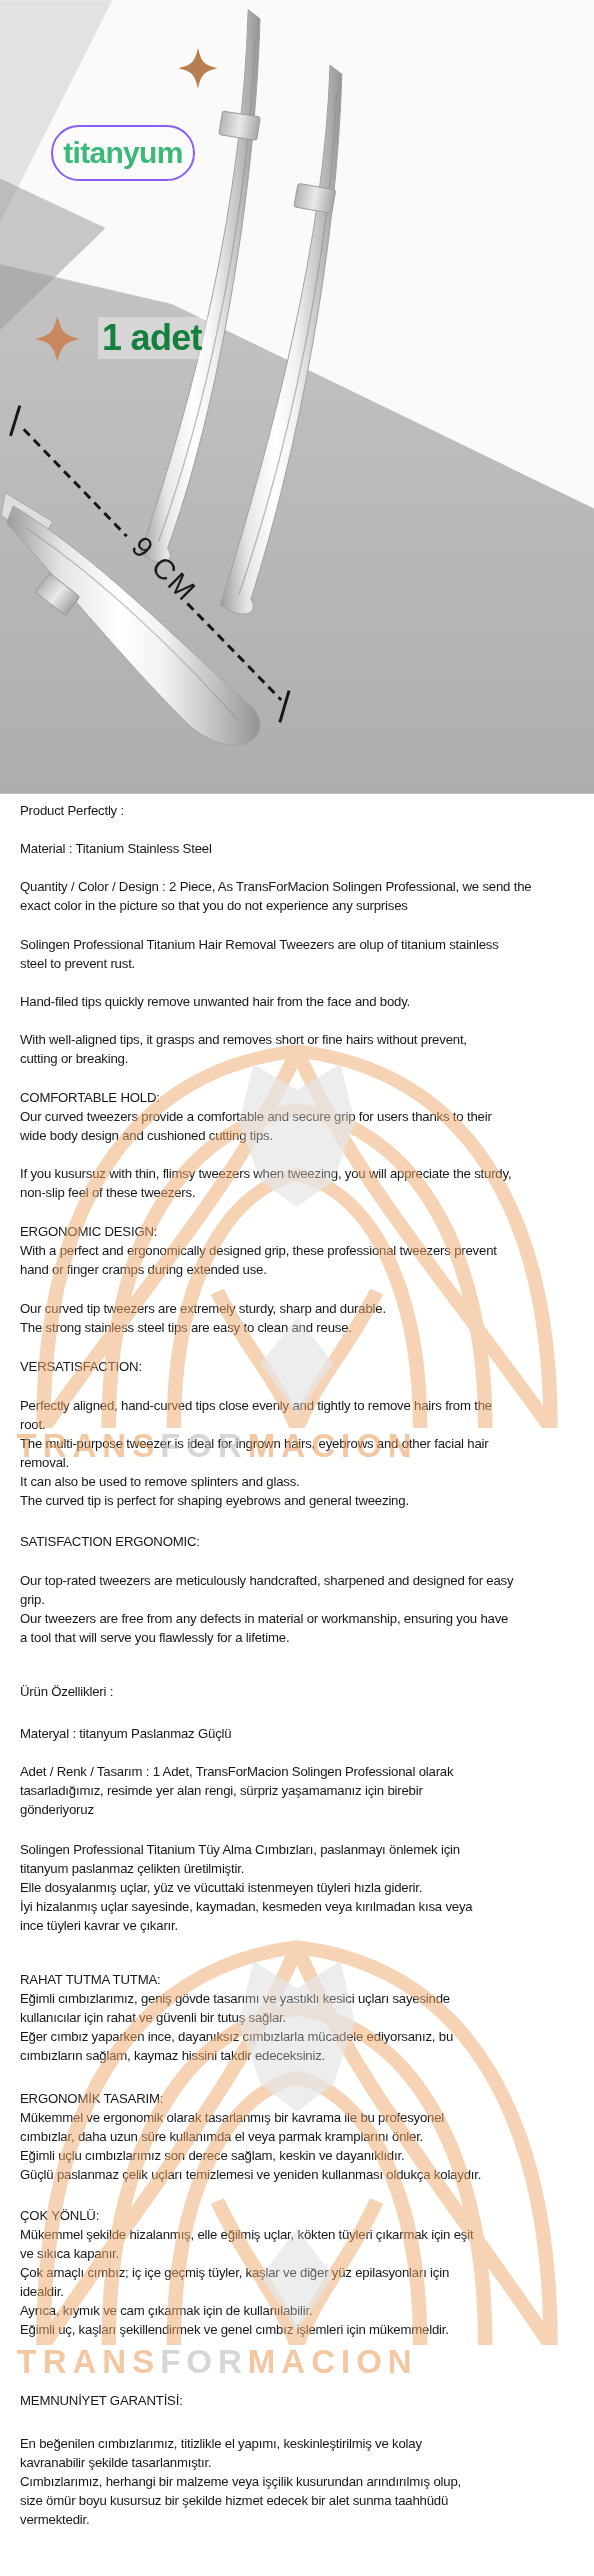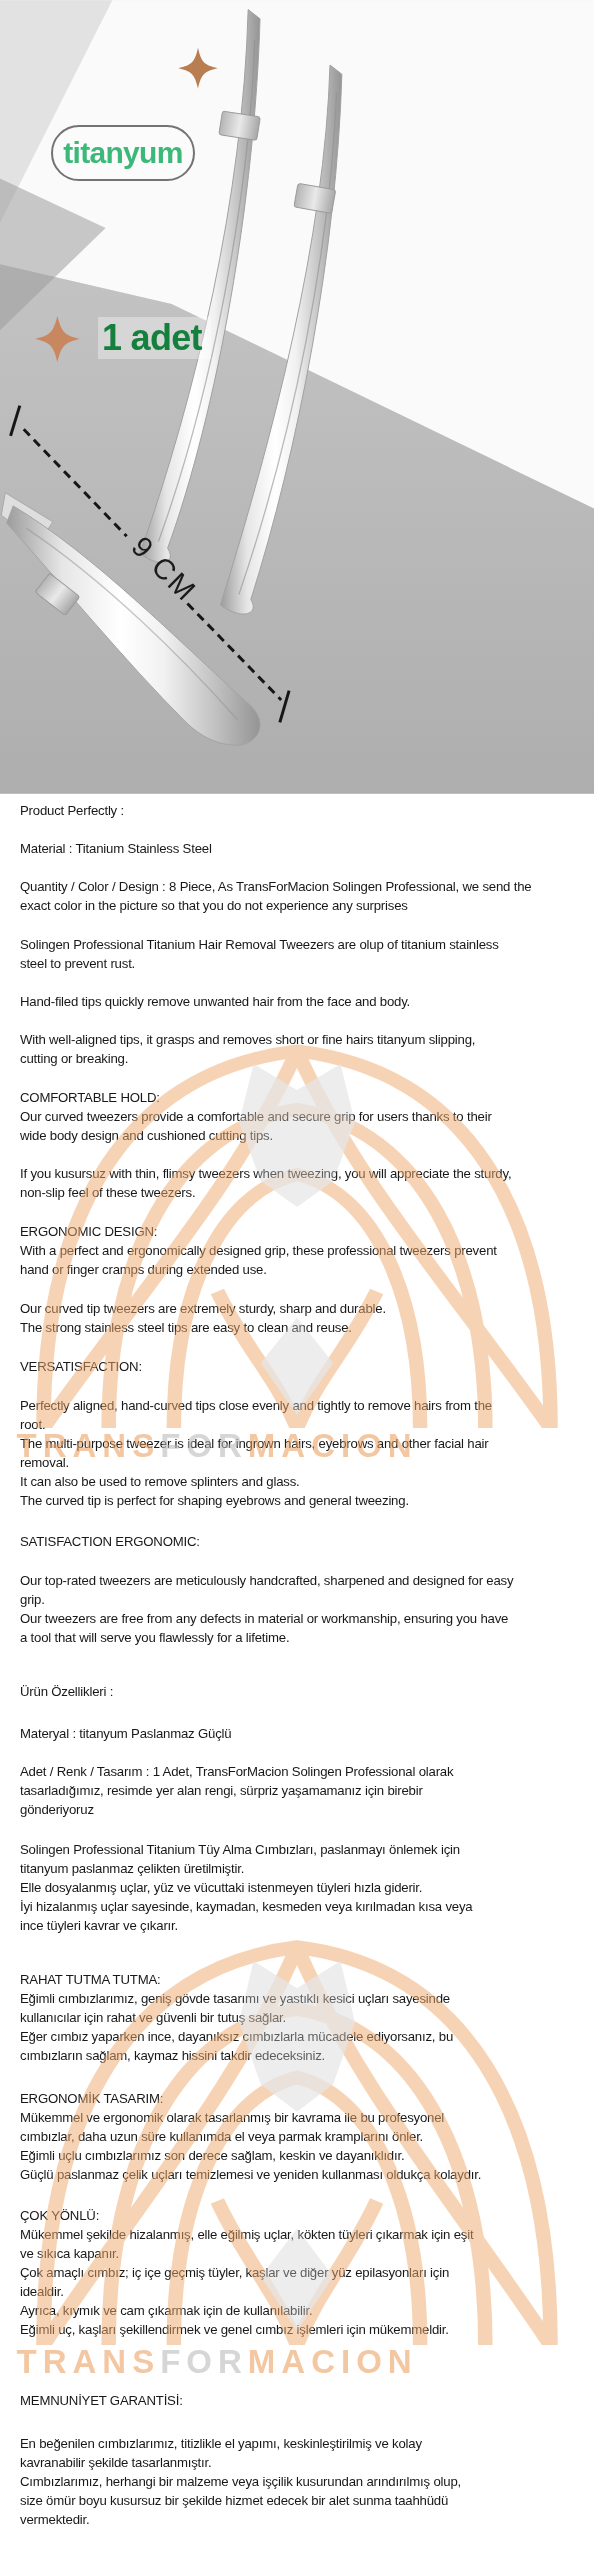--- a/index.html
+++ b/index.html
@@ -4,21 +4,21 @@
 <style>
   html,body{margin:0;padding:0;background:#ffffff;}
   .page{position:relative;width:594px;height:2576px;background:#ffffff;overflow:hidden;
         font-family:"Liberation Sans",sans-serif;}
 
   
   .photo{position:absolute;left:0;top:0;width:594px;height:794px;overflow:hidden;}
   .photo svg{position:absolute;left:0;top:0;}
 
   .badge{position:absolute;left:51px;top:125px;width:140px;height:52px;
-         border:2px solid #737373;border-radius:29px;
+         border:2px solid #8b5cf6;border-radius:29px;
          background:rgba(252,252,252,0.55);
          display:flex;align-items:center;justify-content:center;}
   .badge-label{color:#3cb878;font-weight:bold;font-size:30px;letter-spacing:-0.7px;}
 
   .qty{position:absolute;left:98px;top:317px;}
   .qty-label{color:#15803d;font-weight:bold;font-size:36px;letter-spacing:-0.7px;
              background:rgba(255,255,255,0.35);padding:0 9.2px 1.3px 4px;}
 
   
   .tblock{position:absolute;left:20px;width:561px;
@@ -103,26 +103,26 @@
     </div>
 
     <div class="qty">
       <span class="qty-label">1 adet</span>
     </div>
   </div>
 
   <div>
     <div class="tblock" style="top:801px">Product Perfectly :</div>
     <div class="tblock" style="top:839px">Material : Titanium Stainless Steel</div>
-    <div class="tblock" style="top:877px">Quantity / Color / Design : 8 Piece, As TransForMacion Solingen Professional, we send the
+    <div class="tblock" style="top:877px">Quantity / Color / Design : 2 Piece, As TransForMacion Solingen Professional, we send the
 exact color in the picture so that you do not experience any surprises</div>
     <div class="tblock" style="top:935px">Solingen Professional Titanium Hair Removal Tweezers are olup of titanium stainless
 steel to prevent rust.</div>
     <div class="tblock" style="top:992px">Hand-filed tips quickly remove unwanted hair from the face and body.</div>
-    <div class="tblock" style="top:1030px">With well-aligned tips, it grasps and removes short or fine hairs titanyum slipping,
+    <div class="tblock" style="top:1030px">With well-aligned tips, it grasps and removes short or fine hairs without prevent,
 cutting or breaking.</div>
     <div class="tblock" style="top:1088px">COMFORTABLE HOLD:
 Our curved tweezers provide a comfortable and secure grip for users thanks to their
 wide body design and cushioned cutting tips.</div>
     <div class="tblock" style="top:1164px">If you kusursuz with thin, flimsy tweezers when tweezing, you will appreciate the sturdy,
 non-slip feel of these tweezers.</div>
     <div class="tblock" style="top:1222px">ERGONOMIC DESIGN:
 With a perfect and ergonomically designed grip, these professional tweezers prevent
 hand or finger cramps during extended use.</div>
     <div class="tblock" style="top:1299px">Our curved tip tweezers are extremely sturdy, sharp and durable.

